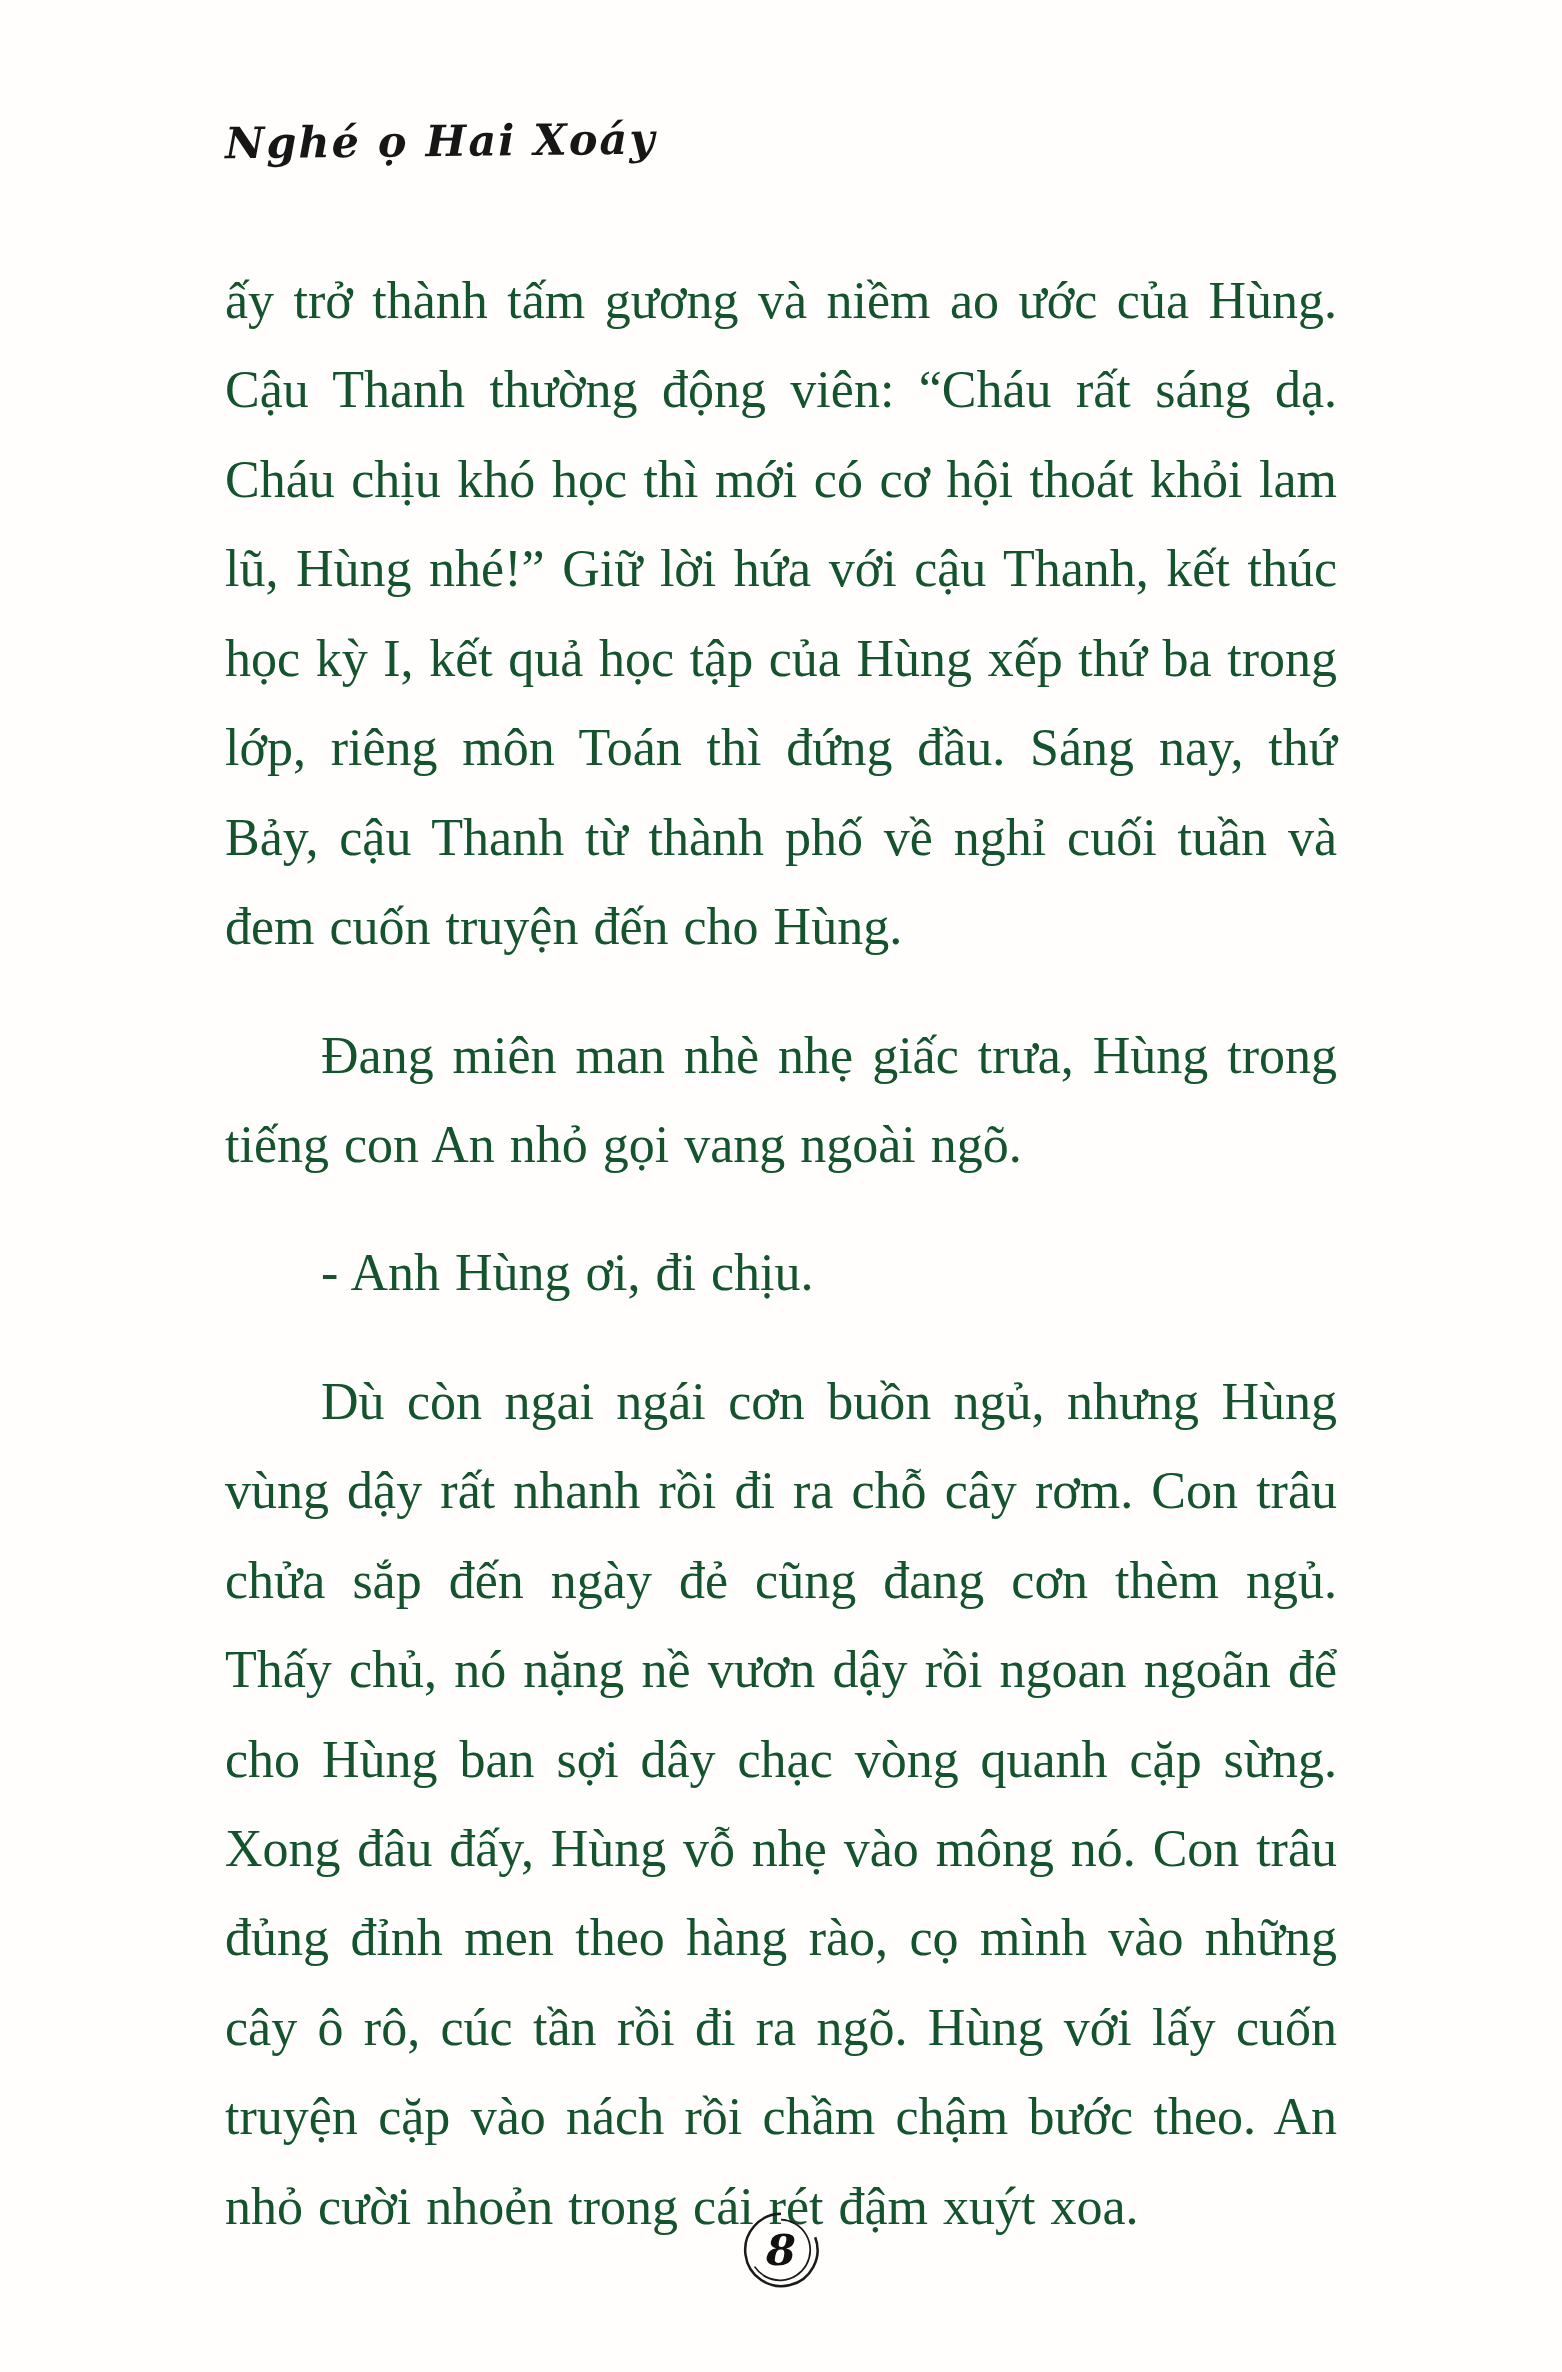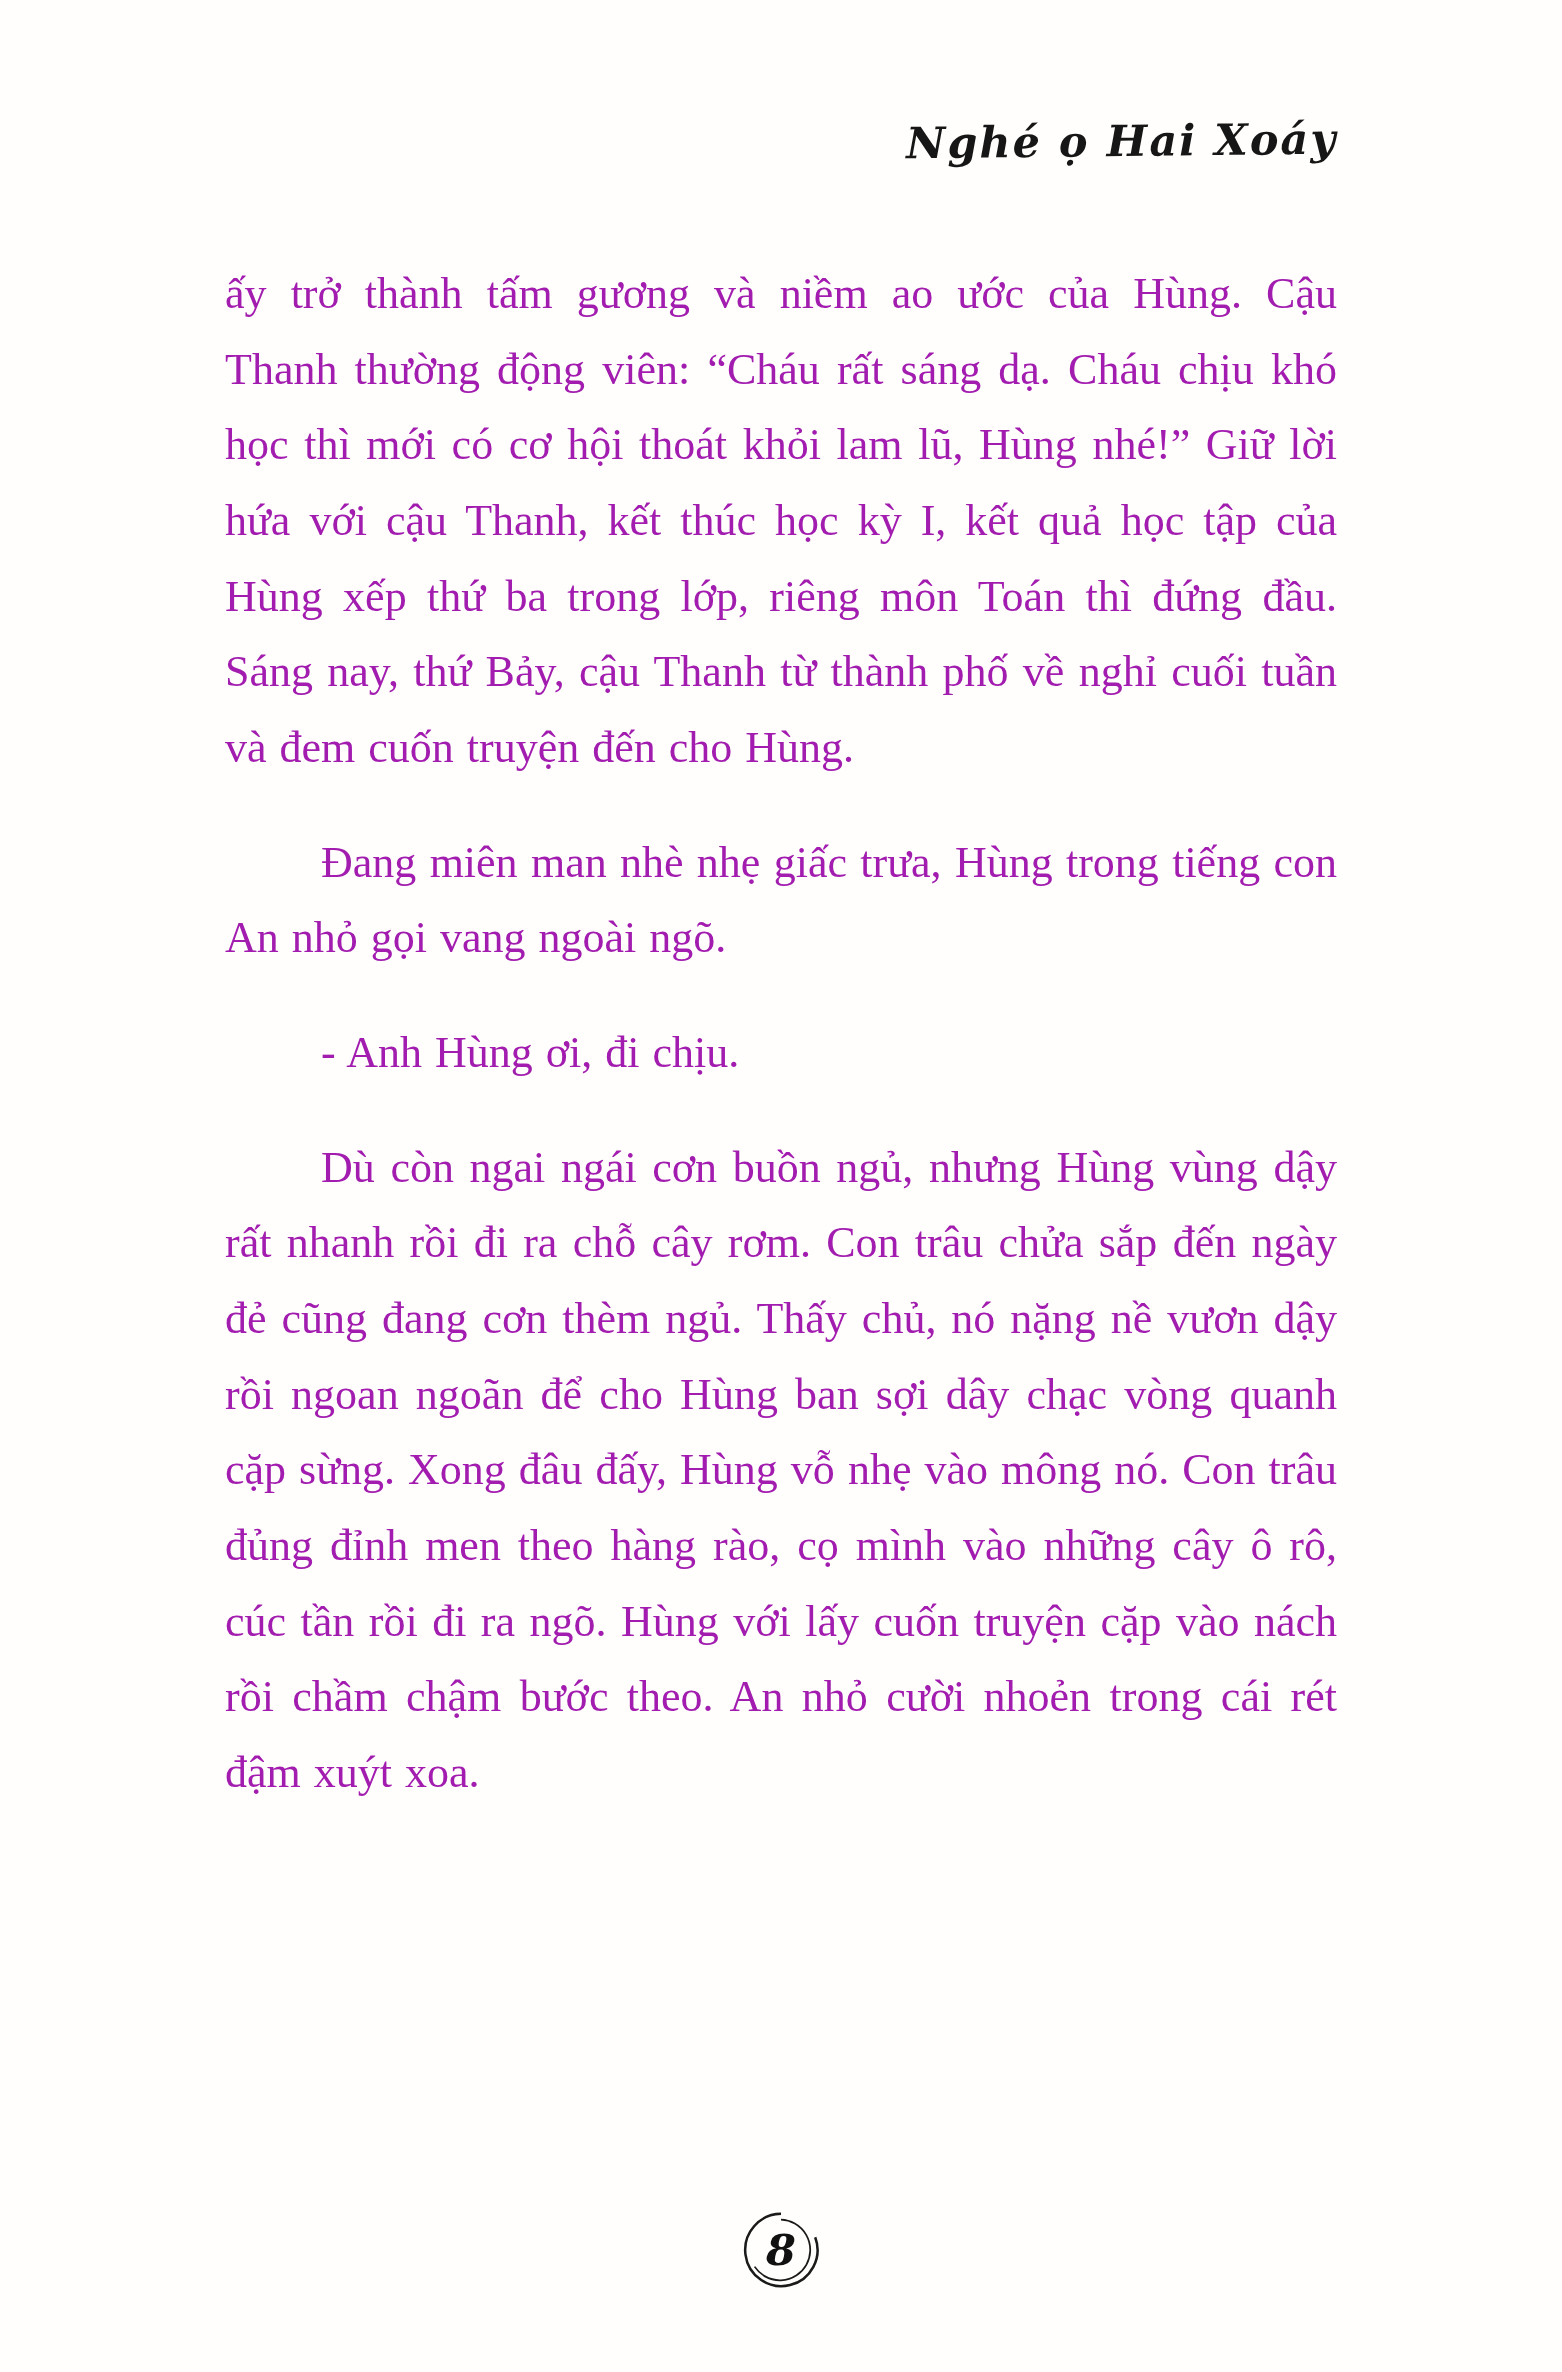--- a/index.html
+++ b/index.html
@@ -13,41 +13,41 @@
     height: 2373px;
     margin: 0 auto;
     background: #fffefc;
     box-sizing: border-box;
     padding: 116px 225px 0 225px;
     font-family: "Liberation Serif", serif;
     color: #1e1e1e;
     overflow: hidden;
   }
   .page-header {
-    text-align: right;
+    text-align: left;
     margin-bottom: 90px;
   }
   .chapter-title {
     display: inline-block;
     margin: 0;
     font-family: "DejaVu Serif", serif;
     font-style: italic;
     font-weight: 700;
     font-size: 43px;
     letter-spacing: 2px;
     transform: rotate(-0.6deg);
     color: #161616;
   }
   .body-text p {
     margin: 0 0 39px 0;
-    font-size: 44px;
+    font-size: 52px;
     line-height: 1.72;
     text-align: justify;
     word-spacing: 2px;
-    color: #a21caf;
+    color: #14532d;
   }
   .body-text p.indent {
     text-indent: 96px;
   }
   .page-footer {
     position: absolute;
     left: 0;
     bottom: 76px;
     width: 100%;
     text-align: center;

